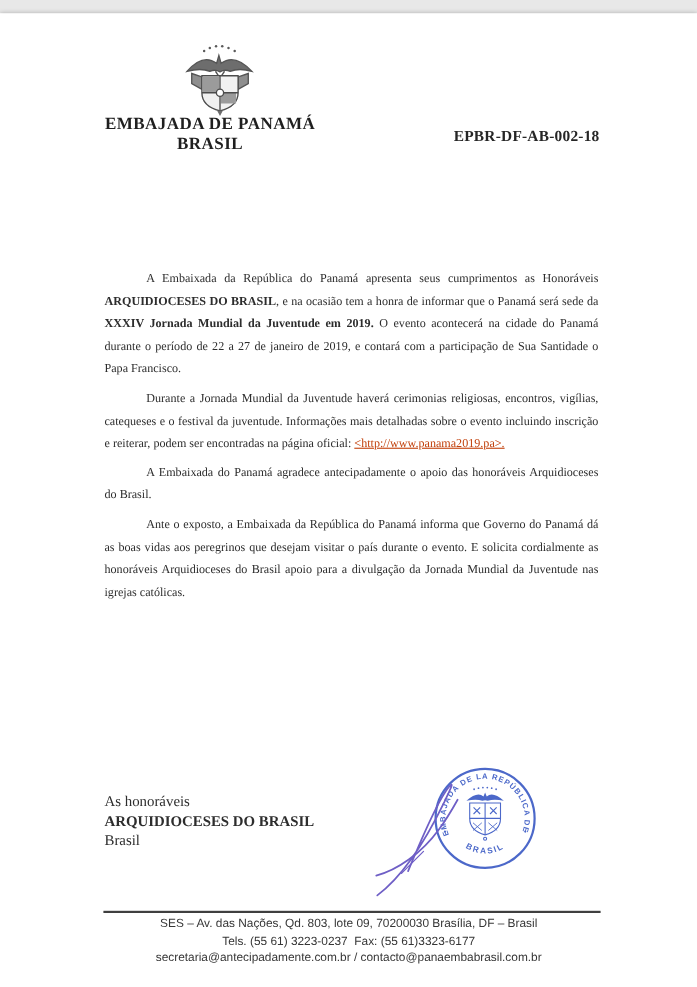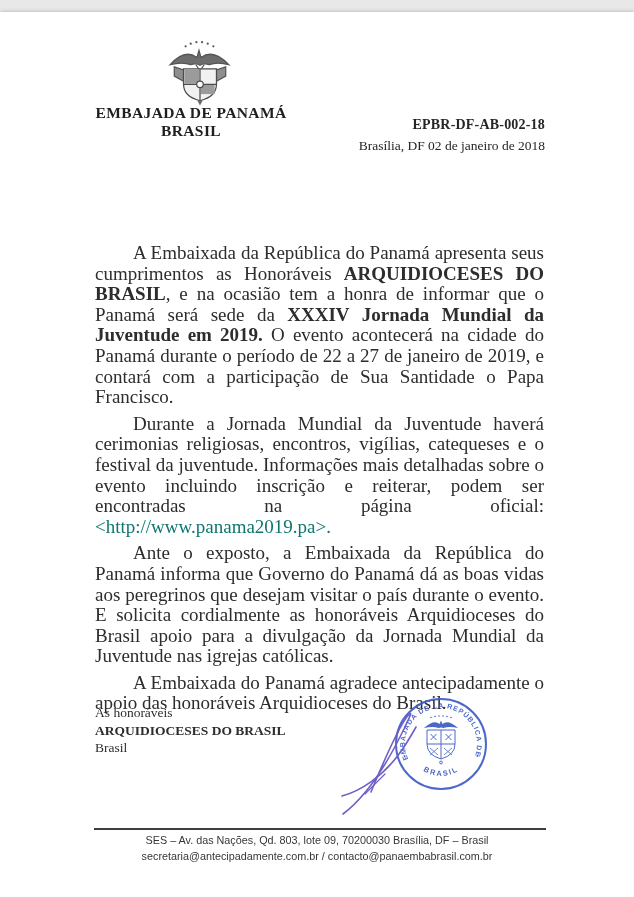--- a/index.html
+++ b/index.html
@@ -7,27 +7,27 @@
         font-family:"Liberation Serif",serif;color:#2c2c2c;margin:12px auto;
         box-shadow:0 0 4px rgba(0,0,0,.25);}
   
   .crest{position:absolute;left:156px;top:25px;width:88px;height:72px;}
   .org{position:absolute;left:56px;top:92px;width:270px;text-align:center;
        font-weight:700;font-size:15.5px;line-height:17.5px;letter-spacing:.4px;color:#1f1f1f;}
   .refblock{position:absolute;left:290px;top:105px;width:255px;text-align:right;color:#262626;}
   .refnum{font-weight:700;font-size:14px;letter-spacing:.2px;}
   .dateline{font-size:13.5px;margin-top:5px;}
   
-  .letter{position:absolute;left:95px;top:231px;width:449px;font-size:19px;
+  .letter{position:absolute;left:95px;top:231px;width:449px;font-size:11px;
           line-height:20.6px;text-align:justify;color:#2d2d2d;}
   .letter p{margin:0 0 6px 0;text-indent:38px;}
   .bold{font-weight:700;}
-  .link{color:#0f766e;white-space:nowrap;cursor:pointer;}
+  .link{color:#c2410c;text-decoration:underline;white-space:nowrap;cursor:pointer;}
   
-  .recipient{position:absolute;left:95px;top:692px;font-size:13.5px;line-height:17.5px;color:#2d2d2d;}
+  .recipient{position:absolute;left:95px;top:708px;font-size:13.5px;line-height:17.5px;color:#2d2d2d;}
   
   .seal{position:absolute;left:385px;top:676px;width:112px;height:112px;opacity:.92;}
   .sig{position:absolute;left:341px;top:686px;width:132px;height:124px;}
   
   .rule{position:absolute;left:94px;top:816px;width:452px;height:1.5px;background:#3f3f3f;}
   .footer{position:absolute;left:0;top:821px;width:634px;text-align:center;
           font-family:"Liberation Sans",sans-serif;font-size:10.8px;line-height:15.5px;
           color:#363636;}
   .footer div{white-space:pre-wrap;}
   .seal-text{font-family:"Liberation Sans",sans-serif;font-weight:700;}
@@ -64,28 +64,27 @@
     </g>
   </svg>
 
   <div class="org">
     <div>EMBAJADA DE PANAMÁ</div>
     <div>BRASIL</div>
   </div>
 
   <div class="refblock">
     <div class="refnum">EPBR-DF-AB-002-18</div>
-    <div class="dateline">Brasília, DF 02 de janeiro de 2018</div>
   </div>
 
   <div class="letter">
     <p><span>A Embaixada da República do Panamá apresenta seus cumprimentos as Honoráveis </span><span class="bold">ARQUIDIOCESES DO BRASIL</span><span>, e na ocasião tem a honra de informar que o Panamá será sede da </span><span class="bold">XXXIV Jornada Mundial da Juventude em 2019.</span><span> O evento acontecerá na cidade do Panamá durante o período de 22 a 27 de janeiro de 2019, e contará com a participação de Sua Santidade o Papa Francisco.</span></p>
     <p><span>Durante a Jornada Mundial da Juventude haverá cerimonias religiosas, encontros, vigílias, catequeses e o festival da juventude. Informações mais detalhadas sobre o evento incluindo inscrição e reiterar, podem ser encontradas na página oficial: </span><span class="link">&lt;http://www.panama2019.pa&gt;.</span></p>
+    <p>A Embaixada do Panamá agradece antecipadamente o apoio das honoráveis Arquidioceses do Brasil.</p>
     <p>Ante o exposto, a Embaixada da República do Panamá informa que Governo do Panamá dá as boas vidas aos peregrinos que desejam visitar o país durante o evento. E solicita cordialmente as honoráveis Arquidioceses do Brasil apoio para a divulgação da Jornada Mundial da Juventude nas igrejas católicas.</p>
-    <p>A Embaixada do Panamá agradece antecipadamente o apoio das honoráveis Arquidioceses do Brasil.</p>
   </div>
 
   <div class="recipient">
     <div>As honoráveis</div>
     <div class="bold">ARQUIDIOCESES DO BRASIL</div>
     <div>Brasil</div>
   </div>
 
   <svg class="seal" viewBox="0 0 112 112">
     <defs>
@@ -126,16 +125,17 @@
     <g fill="none" stroke="#6f5fc6" stroke-width="1.6" stroke-linecap="round">
       <path d="M 2,116 C 26,98 48,62 63,31 C 67,22 72,13 68.5,16 C 59,25 44,60 30,94"></path>
       <path d="M 1,98 C 20,93 42,78 58,56 C 64,48 70,38 75,29"></path>
       <path d="M 24,96 C 30,90 38,82 44,76" stroke-width="1.2"></path>
     </g>
   </svg>
 
   <div class="rule"></div>
   <div class="footer">
     <div>SES – Av. das Nações, Qd. 803, lote 09, 70200030 Brasília, DF – Brasil</div>
+    <div>Tels. (55 61) 3223-0237  Fax: (55 61)3323-6177</div>
     <div>secretaria@antecipadamente.com.br / contacto@panaembabrasil.com.br</div>
   </div>
 
 </div>
 
 </body></html>

